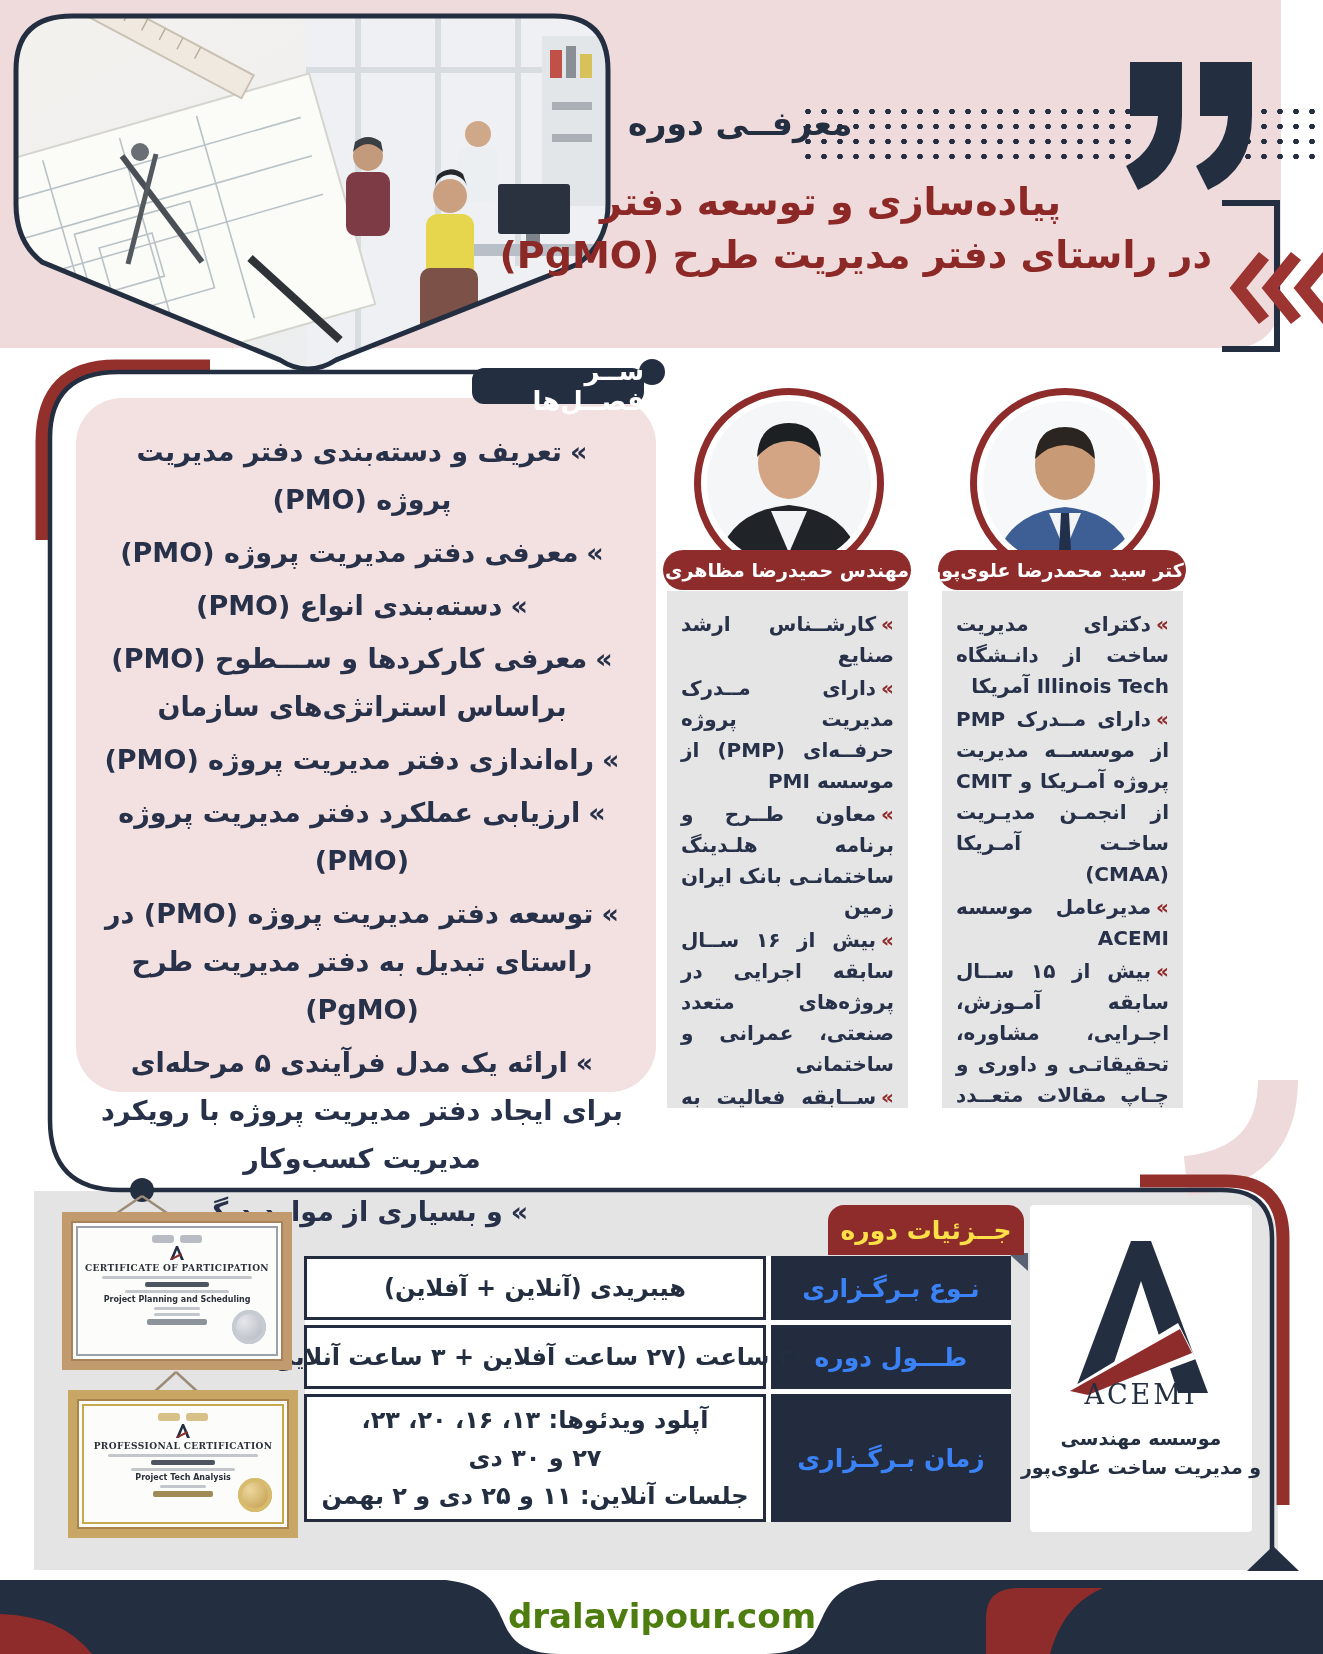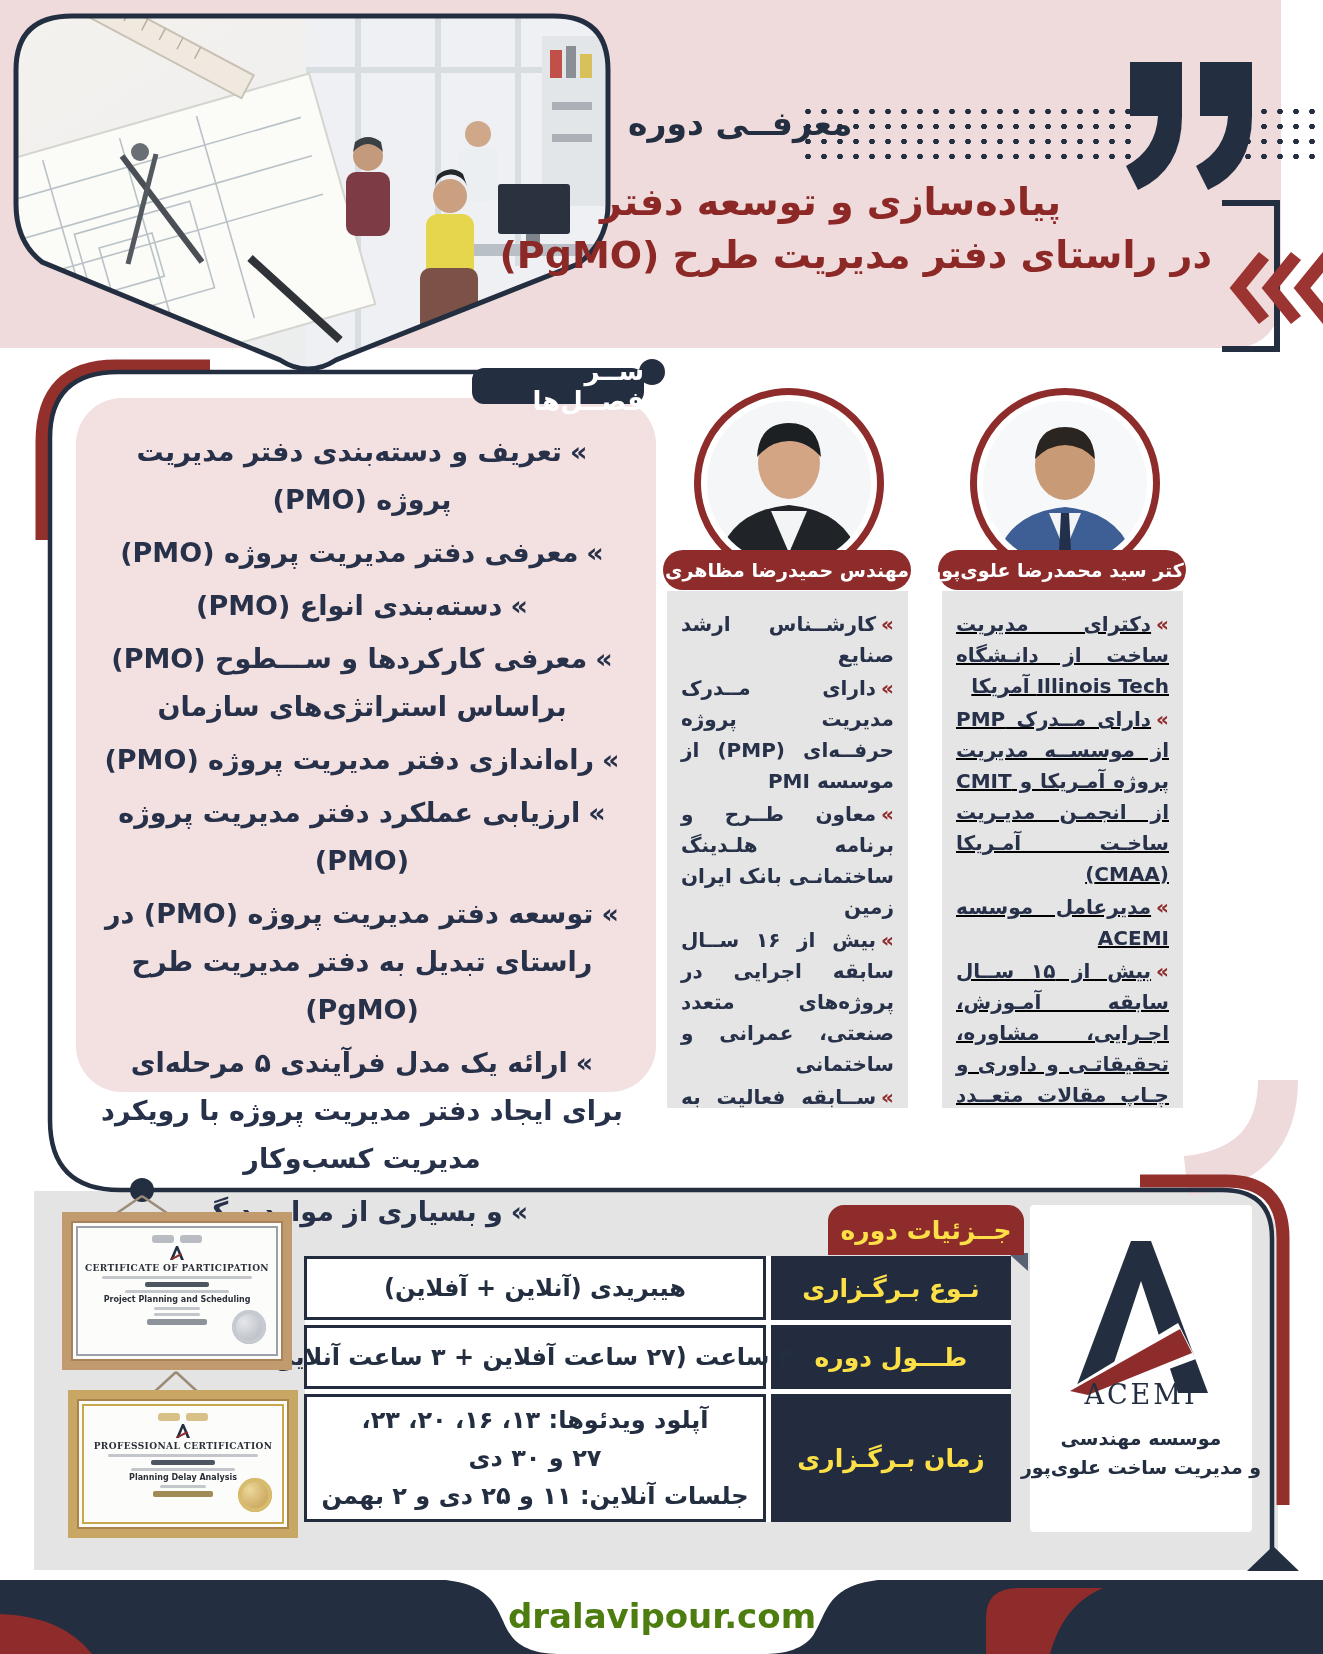--- a/index.html
+++ b/index.html
@@ -32,21 +32,21 @@
   .bio-item{font-size:20px;font-weight:600;color:#273149;line-height:31px;text-align:justify;margin-bottom:2px;}
   .bio-item .bmark{color:#8e2b2b;font-weight:700;margin-left:5px;unicode-bidi:isolate;direction:ltr;display:inline-block;}
   
   .gray-section{left:34px;top:1191px;width:1244px;height:379px;background:#e4e4e5;border-top-right-radius:48px;z-index:1;}
   .details-badge{left:828px;top:1205px;width:196px;height:50px;background:#8e2b2b;border-radius:16px 16px 0 0;
                  color:#fde047;font-size:25px;font-weight:700;display:flex;align-items:center;justify-content:center;
                  direction:rtl;z-index:6;}
   .badge-fold{left:1008px;top:1253px;width:0;height:0;border-left:20px solid transparent;border-top:18px solid #586074;z-index:5;}
   .details-table{left:305px;top:1256px;width:706px;background:#fff;display:grid;direction:rtl;
                  grid-template-columns:240px 462px;grid-template-rows:64px 64px 128px;gap:5px;z-index:5;}
-  .dt-label{background:#222c3e;color:#fde047;font-size:25px;font-weight:700;display:flex;align-items:center;
+  .dt-label{background:#222c3e;color:#3b82f6;font-size:25px;font-weight:700;display:flex;align-items:center;
             justify-content:center;direction:rtl;white-space:nowrap;}
   .dt-value{background:#fff;border:3px solid #222c3e;box-sizing:border-box;display:flex;align-items:center;
             justify-content:center;direction:rtl;}
   .dt-lines{text-align:center;}
   .dt-line{font-size:24px;font-weight:700;color:#232e40;line-height:38px;white-space:nowrap;}
   
   .logo-box{left:1030px;top:1205px;width:222px;height:327px;background:#fff;border-radius:4px;z-index:5;
             display:flex;flex-direction:column;align-items:center;}
   .logo-acr{font-family:"DejaVu Serif","Liberation Serif",serif;font-size:27px;color:#232e40;letter-spacing:3px;margin-top:-34px;}
   .logo-org{margin-top:14px;text-align:center;direction:rtl;}
@@ -252,21 +252,21 @@
         <rect width="164" height="164" fill="#f7f8f9"></rect>
         <path d="M12,164 Q22,112 82,106 Q142,112 152,164 Z" fill="#3d5f95"></path>
         <path d="M66,112 L82,150 L98,112 Z" fill="#f2f4f6"></path>
         <path d="M78,112 L86,112 L88,150 L82,160 L76,150 Z" fill="#22304c"></path>
         <ellipse cx="82" cy="64" rx="30" ry="35" fill="#c99a76"></ellipse>
         <path d="M52,58 Q54,26 82,26 Q110,26 112,58 Q98,44 82,44 Q66,44 52,58 Z" fill="#2a2520"></path>
       </g>
     </svg>
   </div>
   <div class="abs ins-badge" style="left:938px;top:550px;width:248px;">دکتر سید محمدرضا علوی‌پور</div>
-  <div class="abs bio-panel" style="left:942px;top:591px;text-decoration:underline;">
+  <div class="abs bio-panel" style="left:942px;top:591px;">
 
       <div class="bio-item">
         <span class="bmark">«</span><span>دکترای مدیریت ساخت از دانـشگاه Illinois Tech آمریکا</span>
       </div>
 
       <div class="bio-item">
         <span class="bmark">«</span><span>دارای مــدرک PMP از موسســه مدیریت پروژه آمـریکا و CMIT از انجمـن مدیـریت ساخـت آمـریکا (CMAA)</span>
       </div>
 
       <div class="bio-item">
@@ -391,21 +391,21 @@
           <i></i>
         </div>
       <svg width="16" height="16" viewBox="0 0 16 16">
         <path d="M7,1 L9,1 L15,15 L12,15 L8,5 L4,15 L1,15 Z" fill="#232e40"></path>
         <path d="M1,14 L12,8 L13,10 L3,15 Z" fill="#8e2b2b"></path>
       </svg>
       <div class="cert-title">PROFESSIONAL CERTIFICATION</div>
       <div class="cbar" style="width:150px;height:3px;"></div>
       <div class="cbar" style="width:64px;height:5px;background:#4c5560;"></div>
       <div class="cbar" style="width:104px;height:3px;"></div>
-      <div class="cert-sub">Planning Delay Analysis</div>
+      <div class="cert-sub">Project Tech Analysis</div>
       <div class="cbar" style="width:46px;height:3px;"></div>
       <div class="cbar" style="width:60px;height:6px;background:#a08a55;"></div>
       <div class="cert-seal seal-gold"></div>
     </div>
   </div>
 
   <svg class="abs" style="left:0;top:1556px;" width="1323" height="98" viewBox="0 0 1323 98">
     <rect x="0" y="24" width="1323" height="74" fill="#232e40"></rect>
     <path d="M0,58 Q62,60 92,98 L0,98 Z" fill="#8e2b2b"></path>
     <path d="M986,98 V62 Q986,32 1018,32 H1126 V98 Z" fill="#8e2b2b"></path>

